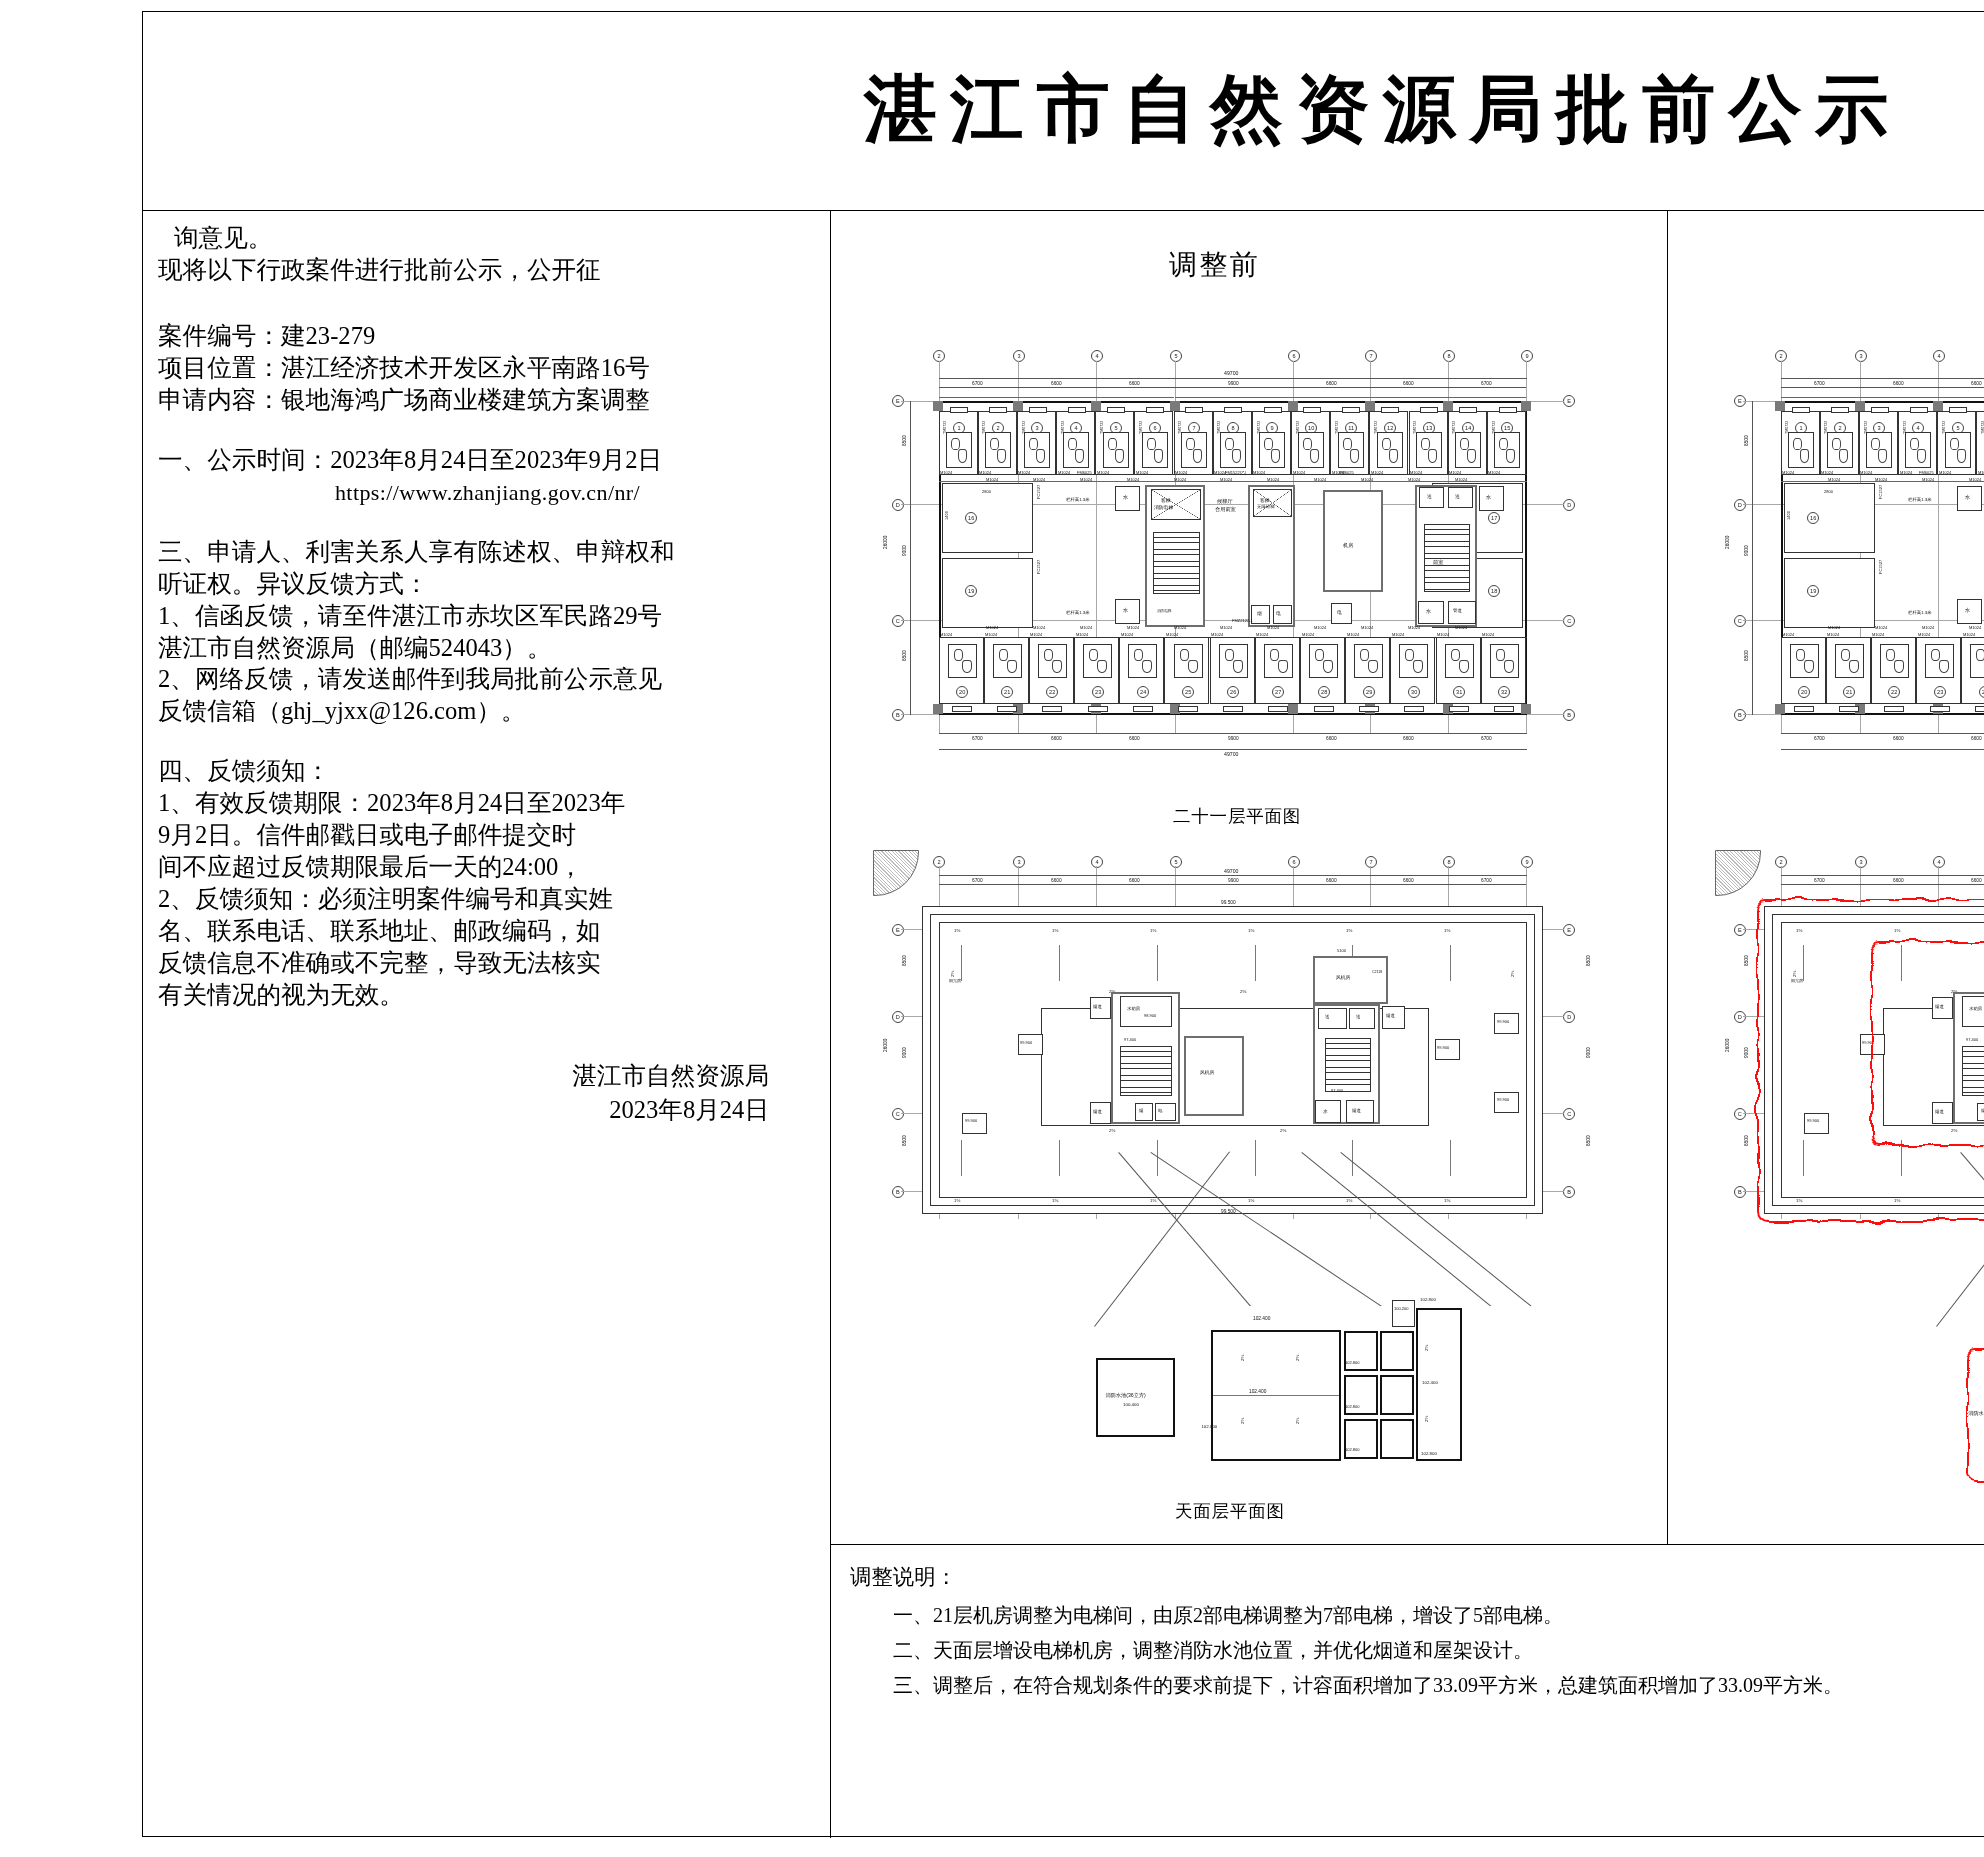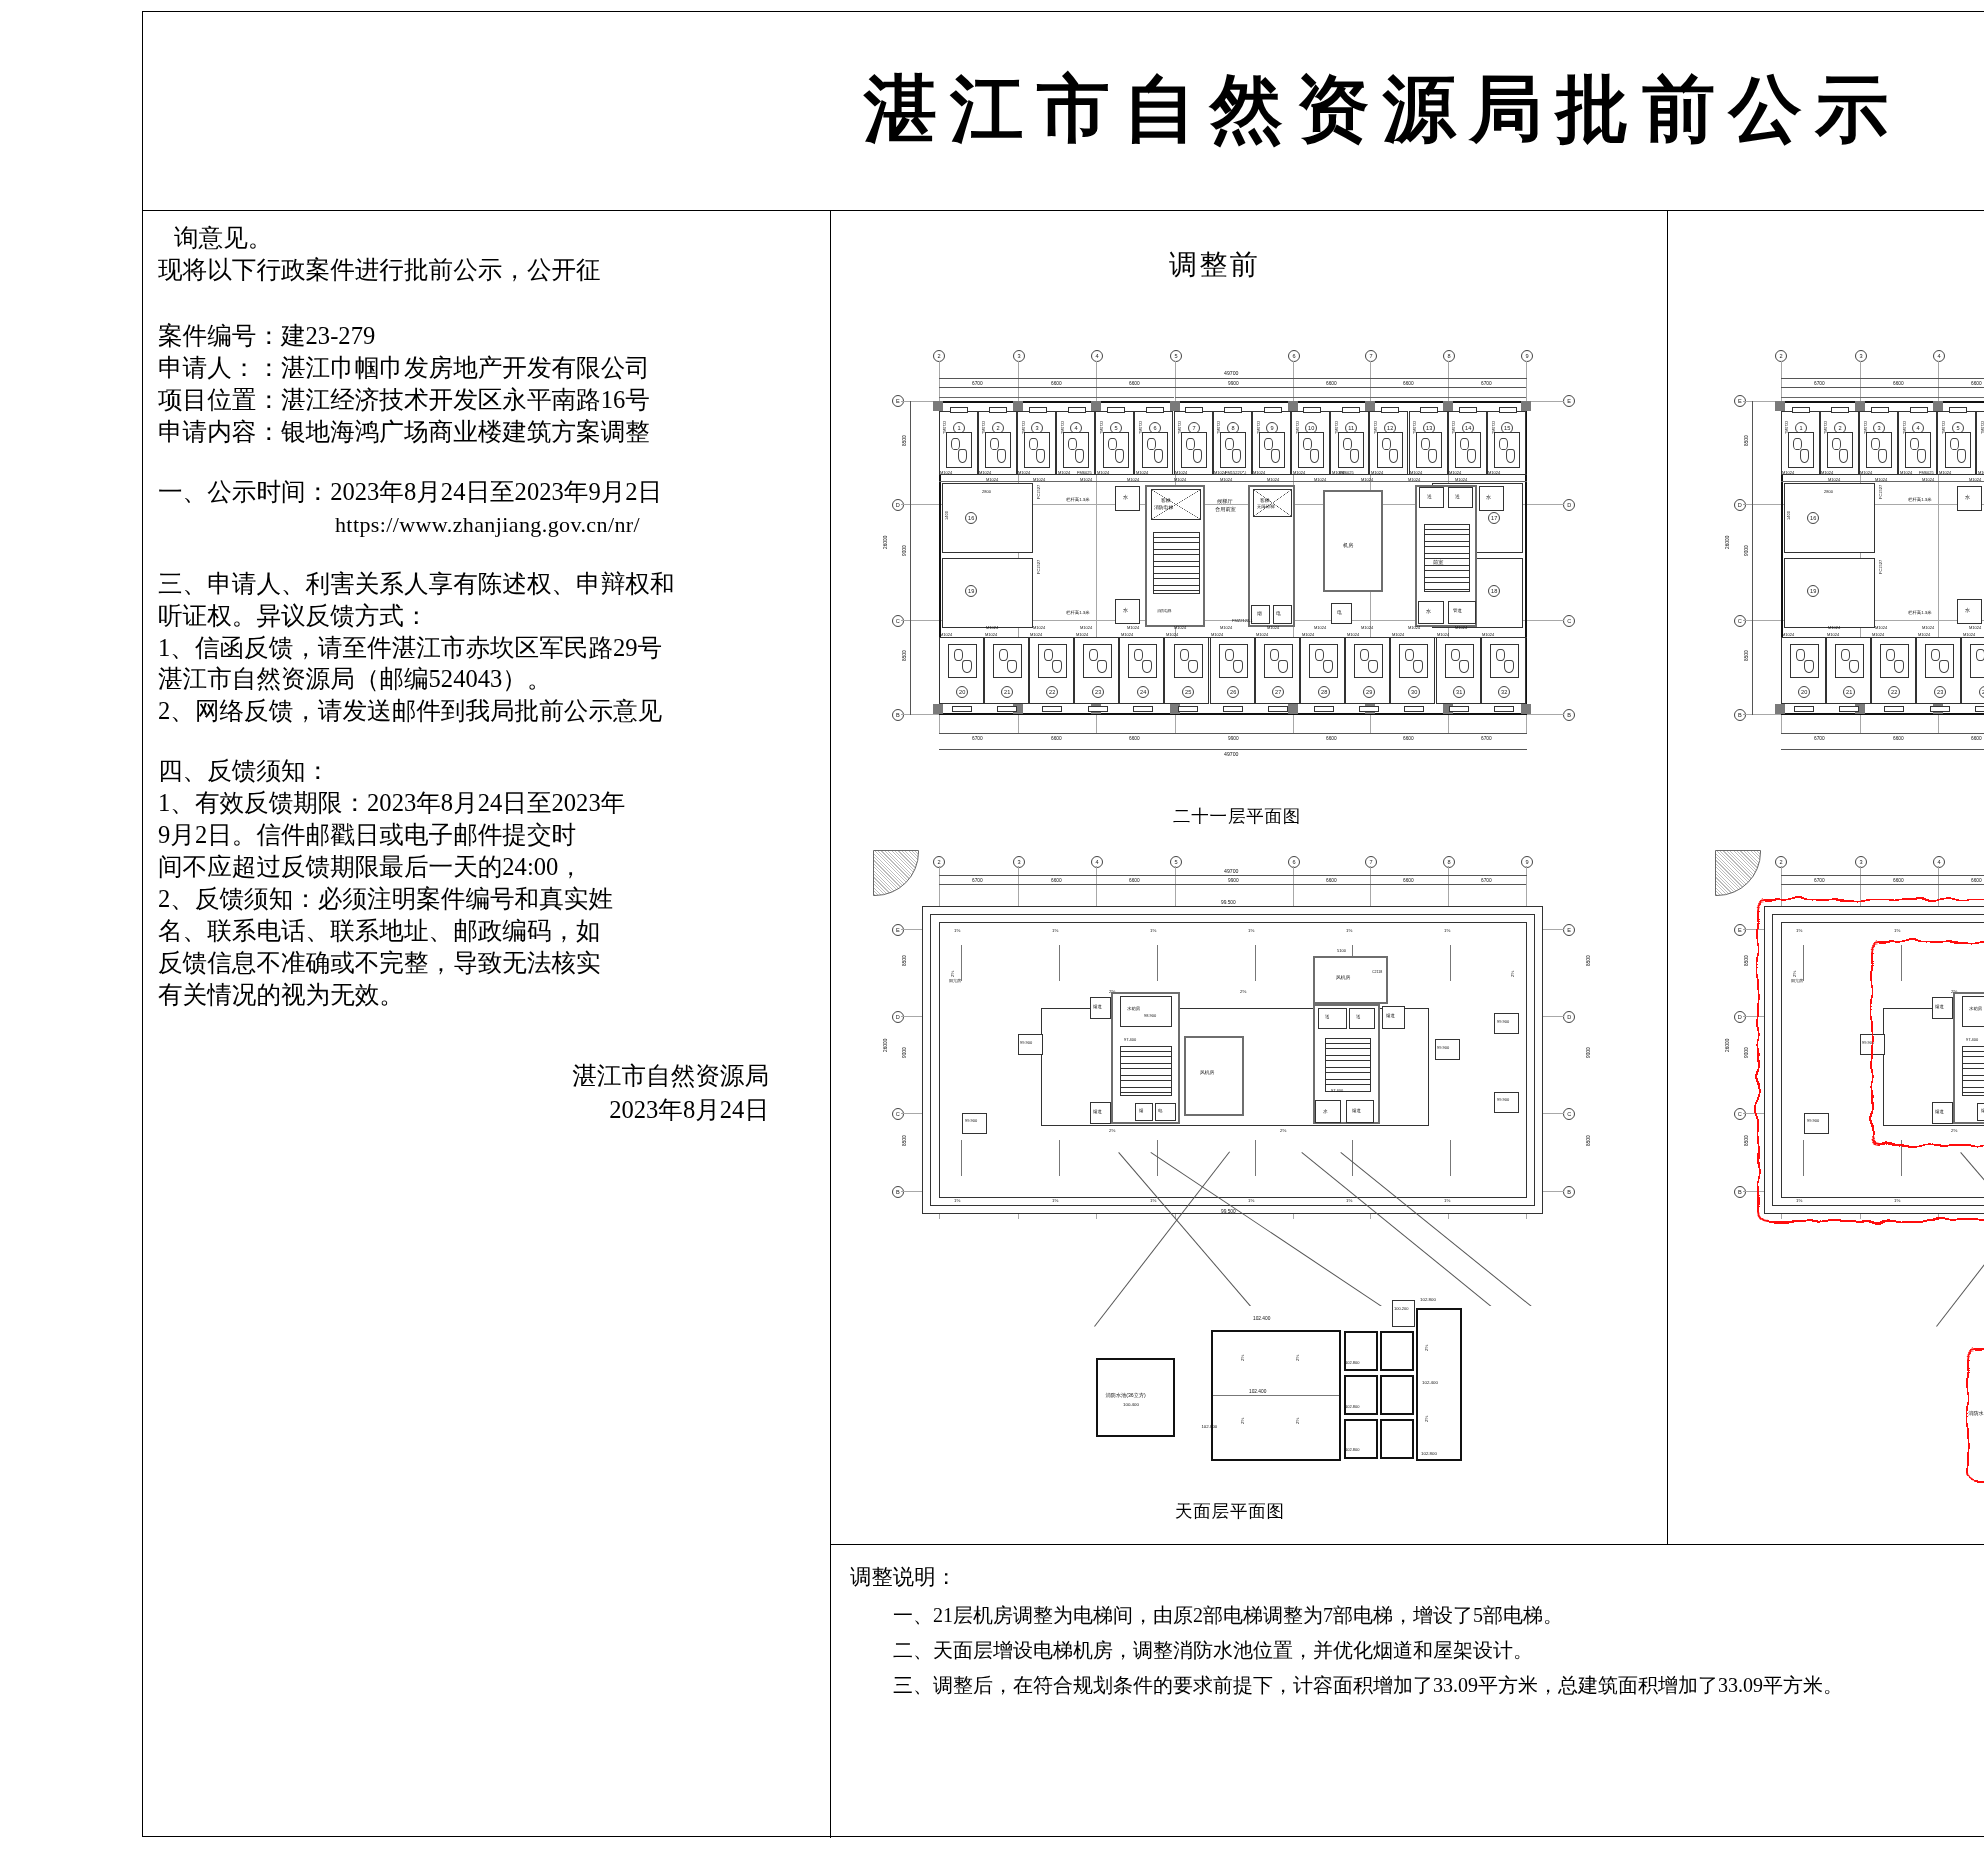--- a/index.html
+++ b/index.html
@@ -90,33 +90,33 @@
   <div class="vrule-1"></div>
   <div class="vrule-2"></div>
   <div class="hrule-2"></div>
 
   <div class="leftcol">
     <p class="para intro-l3">询意见。</p>
     <p class="para intro-l2">现将以下行政案件进行批前公示，公开征</p>
 
     <div class="blk">
       <p class="para kv"><span>案件编号：</span><span>建23-279</span></p>
-      <p class="para kv"><span>申请人：：</span><span>湛江巾帼巾发房地产开发有限公司</span></p>
       <p class="para kv"><span>项目位置：</span><span>湛江经济技术开发区永平南路16号</span></p>
       <p class="para kv"><span>申请内容：</span><span>银地海鸿广场商业楼建筑方案调整</span></p>
     </div>
 
     <p class="para gap-m">一、公示时间：2023年8月24日至2023年9月2日</p>
     <p class="para url-line">https://www.zhanjiang.gov.cn/nr/</p>
 
     <p class="para gap-m">三、申请人、利害关系人享有陈述权、申辩权和</p>
     <p class="para">听证权。异议反馈方式：</p>
     <p class="para">1、信函反馈，请至件湛江市赤坎区军民路29号</p>
     <p class="para">湛江市自然资源局（邮编524043）。</p>
     <p class="para">2、网络反馈，请发送邮件到我局批前公示意见</p>
+    <p class="para">反馈信箱（ghj_yjxx@126.com）。</p>
 
     <p class="para gap-m">四、反馈须知：</p>
     <p class="para">1、有效反馈期限：2023年8月24日至2023年</p>
     <p class="para">9月2日。信件邮戳日或电子邮件提交时</p>
     <p class="para">间不应超过反馈期限最后一天的24:00，</p>
     <p class="para">2、反馈须知：必须注明案件编号和真实姓</p>
     <p class="para">名、联系电话、联系地址、邮政编码，如</p>
     <p class="para">反馈信息不准确或不完整，导致无法核实</p>
     <p class="para">有关情况的视为无效。</p>
 

